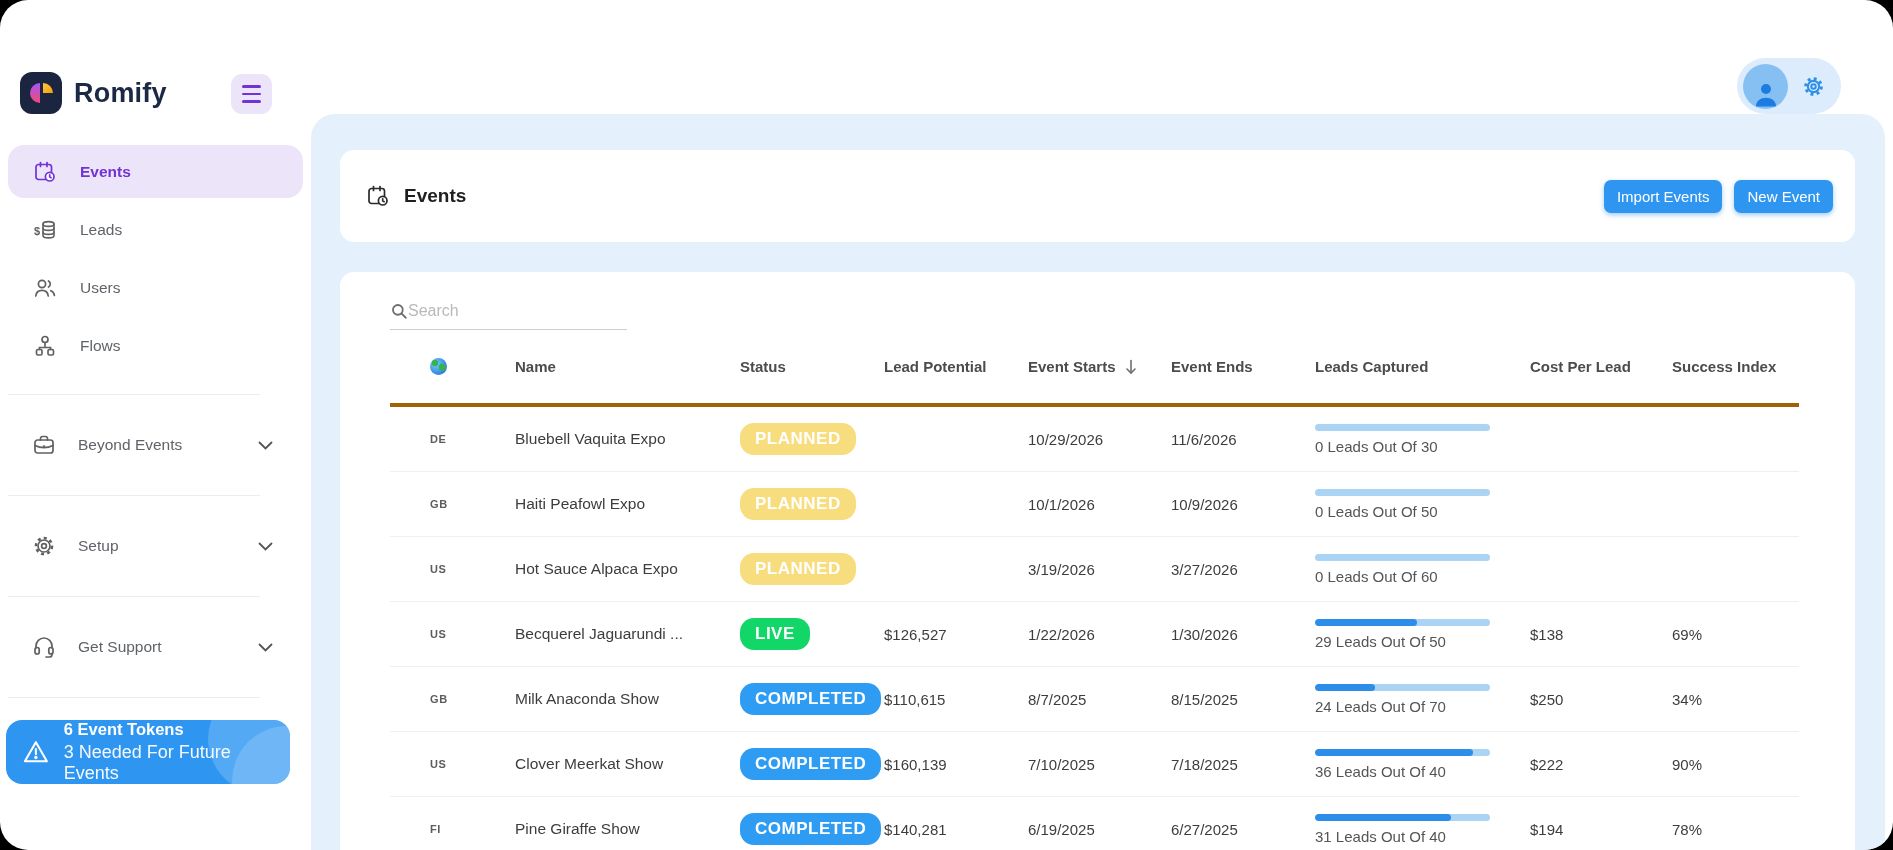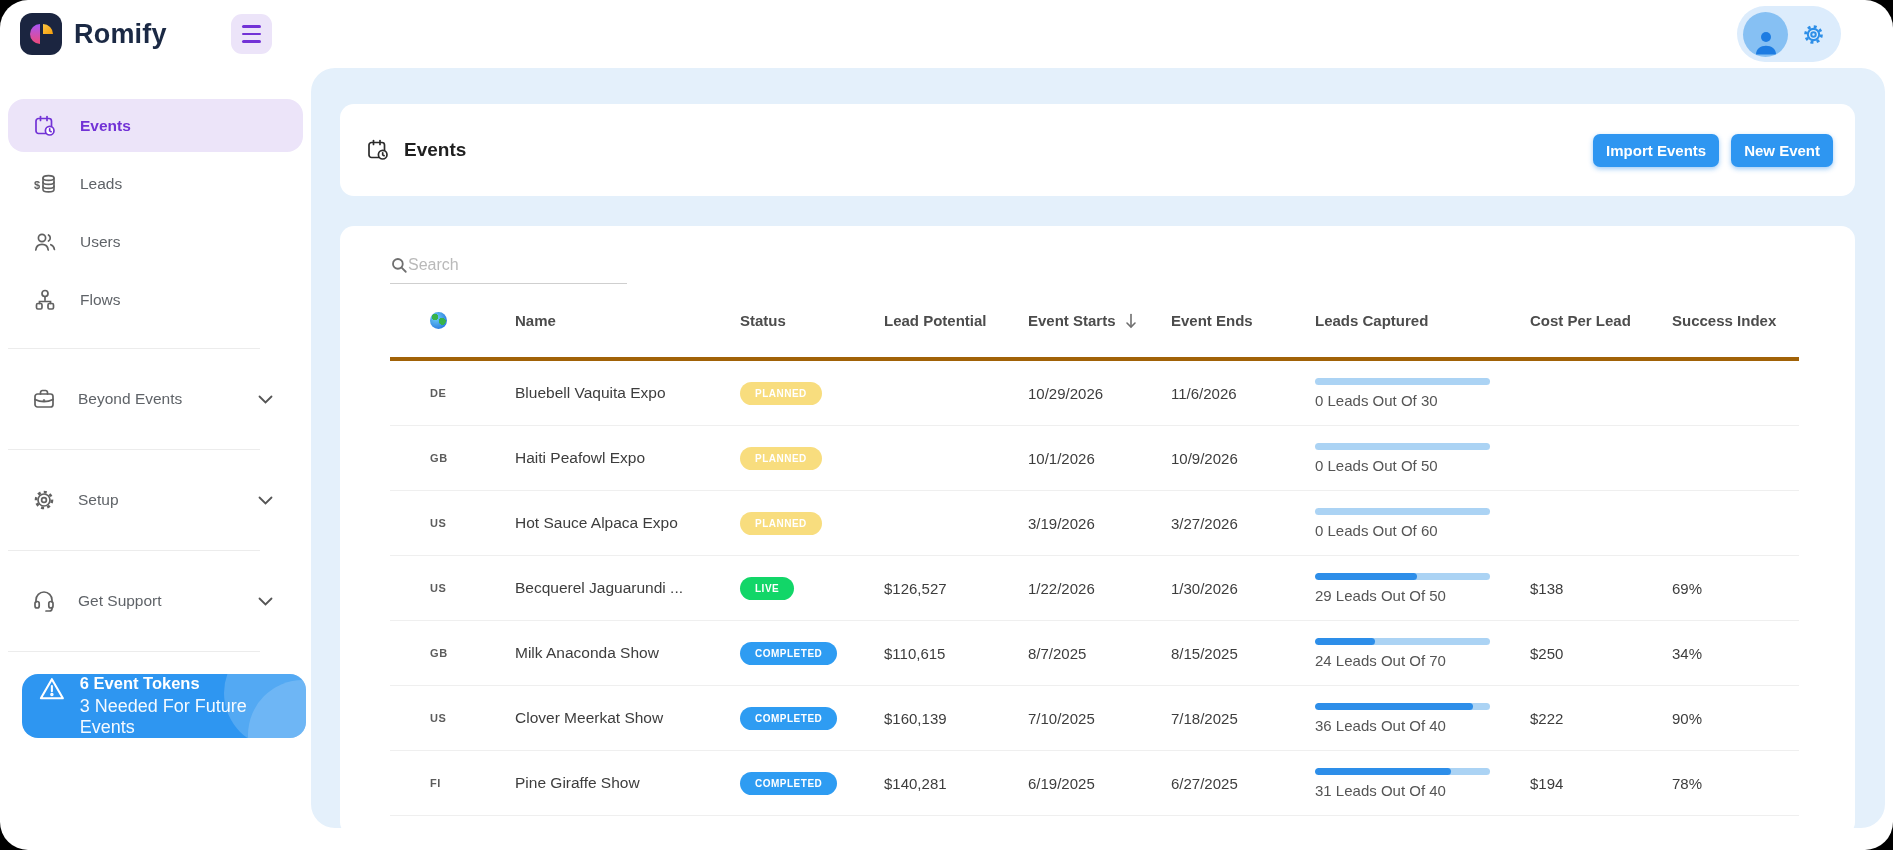--- a/index.html
+++ b/index.html
@@ -1,66 +1,66 @@
 <!DOCTYPE html>
 <html style="--accent-blue: #2e96f1; --panel-bg: #e4f0fb; --purple: #7232d6; --purple-bg: #ece4f9;"><head>
 <meta charset="utf-8">
 <style>
   * { margin:0; padding:0; box-sizing:border-box; }
   html,body { background:#000; font-family:"Liberation Sans", sans-serif; }
   .window{ position:relative; width:1893px; height:850px; background:#fff; border-radius:28px; overflow:hidden; }
 
   
-  .topbar{ height:68px; display:flex; align-items:center; }
+  .topbar{ height:114px; display:flex; align-items:flex-end; }
   .brand{ display:flex; align-items:center; gap:12px; padding-left:20px; width:231px; }
   .logo-mark{ position:relative; width:42px; height:42px; border-radius:12px; background:#1b2540; }
   .pie-left{ position:absolute; left:10px; top:11px; width:10px; height:20px; border-radius:10px 0 0 10px; background:linear-gradient(180deg,#a855f7,#ef4a78); }
   .pie-right{ position:absolute; left:23px; top:11px; width:10px; height:10px; border-radius:0 10px 0 0; background:linear-gradient(135deg,#fdc744,#f59e0b); }
   .brand-name{ font-size:27px; font-weight:800; color:#1b2944; letter-spacing:.2px; }
   .hamburger{ width:41px; height:40px; border:none; border-radius:11px; background:var(--purple-bg); display:flex; flex-direction:column; justify-content:center; align-items:center; gap:5px; cursor:pointer; }
   .hamburger span{ width:19px; height:2.4px; border-radius:2px; background:var(--purple); }
   .topbar-right{ margin-left:auto; margin-right:52px; height:56px; border-radius:28px; background:#dcecfc; display:flex; align-items:center; padding:0 14px 0 6px; gap:12px; }
   .avatar{ width:45px; height:45px; border-radius:50%; background:#86c0f3; display:flex; align-items:flex-end; justify-content:center; overflow:hidden; cursor:pointer; }
 
   
   .layout{ display:flex; height:760px; }
   .sidebar{ width:311px; padding-top:26px; flex:0 0 auto; }
   .nav-item{ display:flex; align-items:center; gap:22px; height:53px; margin:5px 8px 5px 8px; padding:0 18px 0 24px; border-radius:16px; color:#5f6368; font-size:15.5px; cursor:pointer; }
   .nav-item.active{ background:var(--purple-bg); color:var(--purple); font-weight:600; }
   .nav-item .nicon{ width:26px; display:flex; justify-content:center; }
   .side-divider{ border:none; border-top:1px solid #ececec; margin:22px 8px 22px 8px; width:252px; }
   .section-item{ height:56px; margin:0 8px; padding:0 30px 0 24px; display:flex; align-items:center; gap:22px; color:#5f6368; font-size:15.5px; cursor:pointer; }
   .section-item .chev{ margin-left:auto; }
-  .token-box{ position:relative; margin:6px 10px 0 22px; width:284px; height:64px; border-radius:16px; background:var(--accent-blue); overflow:hidden; display:flex; gap:14px; padding:0 16px; cursor:pointer; }
+  .token-box{ position:relative; margin:6px 10px 0 6px; width:284px; height:64px; border-radius:16px; background:var(--accent-blue); overflow:hidden; display:flex; align-items:center; gap:14px; padding:0 16px; cursor:pointer; }
   .token-box::before{ content:""; position:absolute; right:-28px; top:-36px; width:110px; height:110px; border-radius:50%; background:rgba(255,255,255,.18); }
   .token-box::after{ content:""; position:absolute; right:-52px; top:6px; width:110px; height:110px; border-radius:50%; background:rgba(255,255,255,.16); }
   .token-text{ color:#fff; z-index:1; }
   .token-title{ font-size:16.5px; font-weight:700; }
   .token-sub{ font-size:18px; margin-top:3px; opacity:.95; }
 
   
   .main-panel{ flex:1; margin-right:8px; background:var(--panel-bg); border-radius:24px; padding:36px 30px 0 29px; overflow:hidden; }
   .header-card{ background:#fff; border-radius:14px; height:92px; display:flex; align-items:center; padding:0 22px 0 26px; }
   .page-title-wrap{ display:flex; align-items:center; gap:14px; }
   .page-title{ font-size:19px; font-weight:700; color:#1f1f1f; }
   .header-buttons{ margin-left:auto; display:flex; gap:12px; }
-  .btn{ border:none; background:var(--accent-blue); color:#fff; font-family:inherit; font-weight:700; font-size:15px; height:33px; padding:0 13px; border-radius:7px; cursor:pointer; box-shadow:0 2px 5px rgba(40,140,235,.45); }
+  .btn{ border:none; background:var(--accent-blue); color:#fff; font-family:inherit; font-weight:400; font-size:15px; height:33px; padding:0 13px; border-radius:7px; cursor:pointer; box-shadow:0 2px 5px rgba(40,140,235,.45); }
 
   .table-card{ background:#fff; border-radius:14px; margin-top:30px; height:610px; padding:30px 56px 0 50px; }
   .search-wrap{ display:flex; align-items:center; width:237px; border-bottom:1px solid #cfcfcf; padding-bottom:9px; }
   .search-input{ border:none; outline:none; font-family:inherit; font-size:16px; color:#444; width:180px; background:transparent; }
   .search-input::placeholder{ color:#b9b9b9; }
 
   .grid-row{ display:grid; grid-template-columns:85px 225px 144px 144px 143px 144px 215px 142px 1fr; align-items:center; padding-left:40px; }
   .thead{ height:77px; border-bottom:4px solid #a16207; color:#4c4c4c; font-size:15px; font-weight:600; }
   .thead .th{ display:flex; align-items:center; gap:8px; }
   .trow{ height:65px; border-bottom:1px solid #efefef; font-size:15px; color:#3d3d3d; }
   .country{ font-size:11px; font-weight:600; color:#5c5c5c; letter-spacing:.6px; }
   .name-cell{ white-space:nowrap; overflow:hidden; text-overflow:ellipsis; padding-right:28px; font-size:15.5px; }
-  .badge{ display:inline-block; padding:6px 15px; border-radius:14px; color:#fff; font-size:10px; font-weight:700; letter-spacing:.5px; }
+  .badge{ display:inline-block; padding:6px 15px; border-radius:14px; color:#fff; font-size:17px; font-weight:700; letter-spacing:.5px; }
   .leads-cell{ padding-right:40px; }
   .prog-track{ height:7px; border-radius:4px; background:#abd3f4; overflow:hidden; margin-bottom:7px; }
   .prog-fill{ height:100%; border-radius:4px; background:#2d8ee9; }
   .leads-label{ color:#555; font-size:15px; }
   .globe{ width:17px; height:17px; border-radius:50%;
     background:
       radial-gradient(circle at 30% 30%, #37b34a 0 19%, transparent 20%),
       radial-gradient(circle at 72% 55%, #37b34a 0 22%, transparent 23%),
       radial-gradient(circle at 35% 35%, #6ecff6, #2c7de0 75%);
   }

